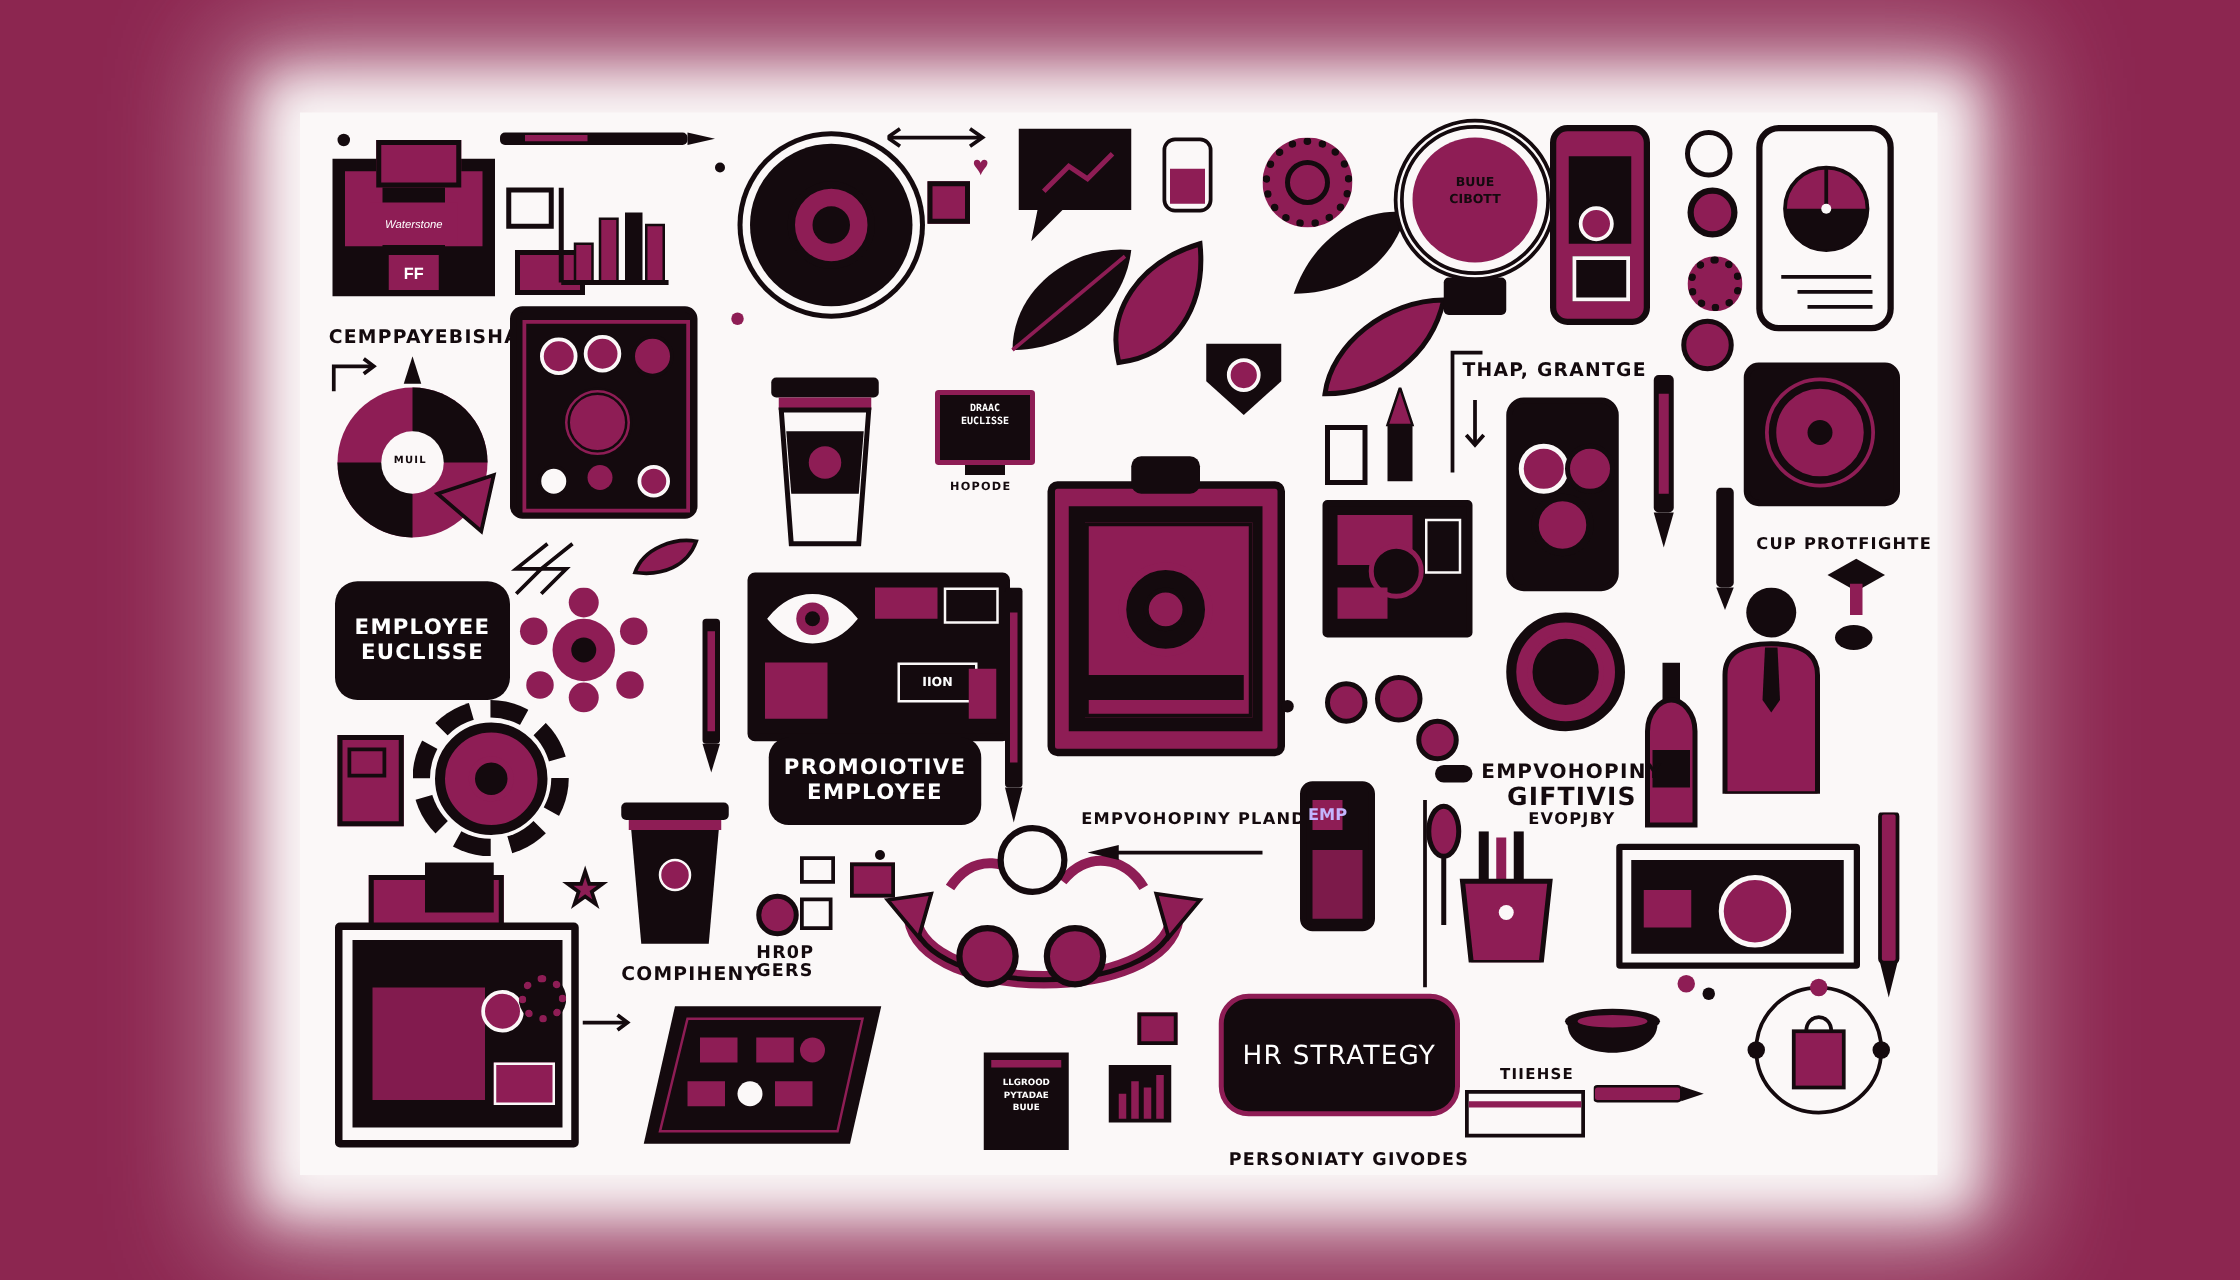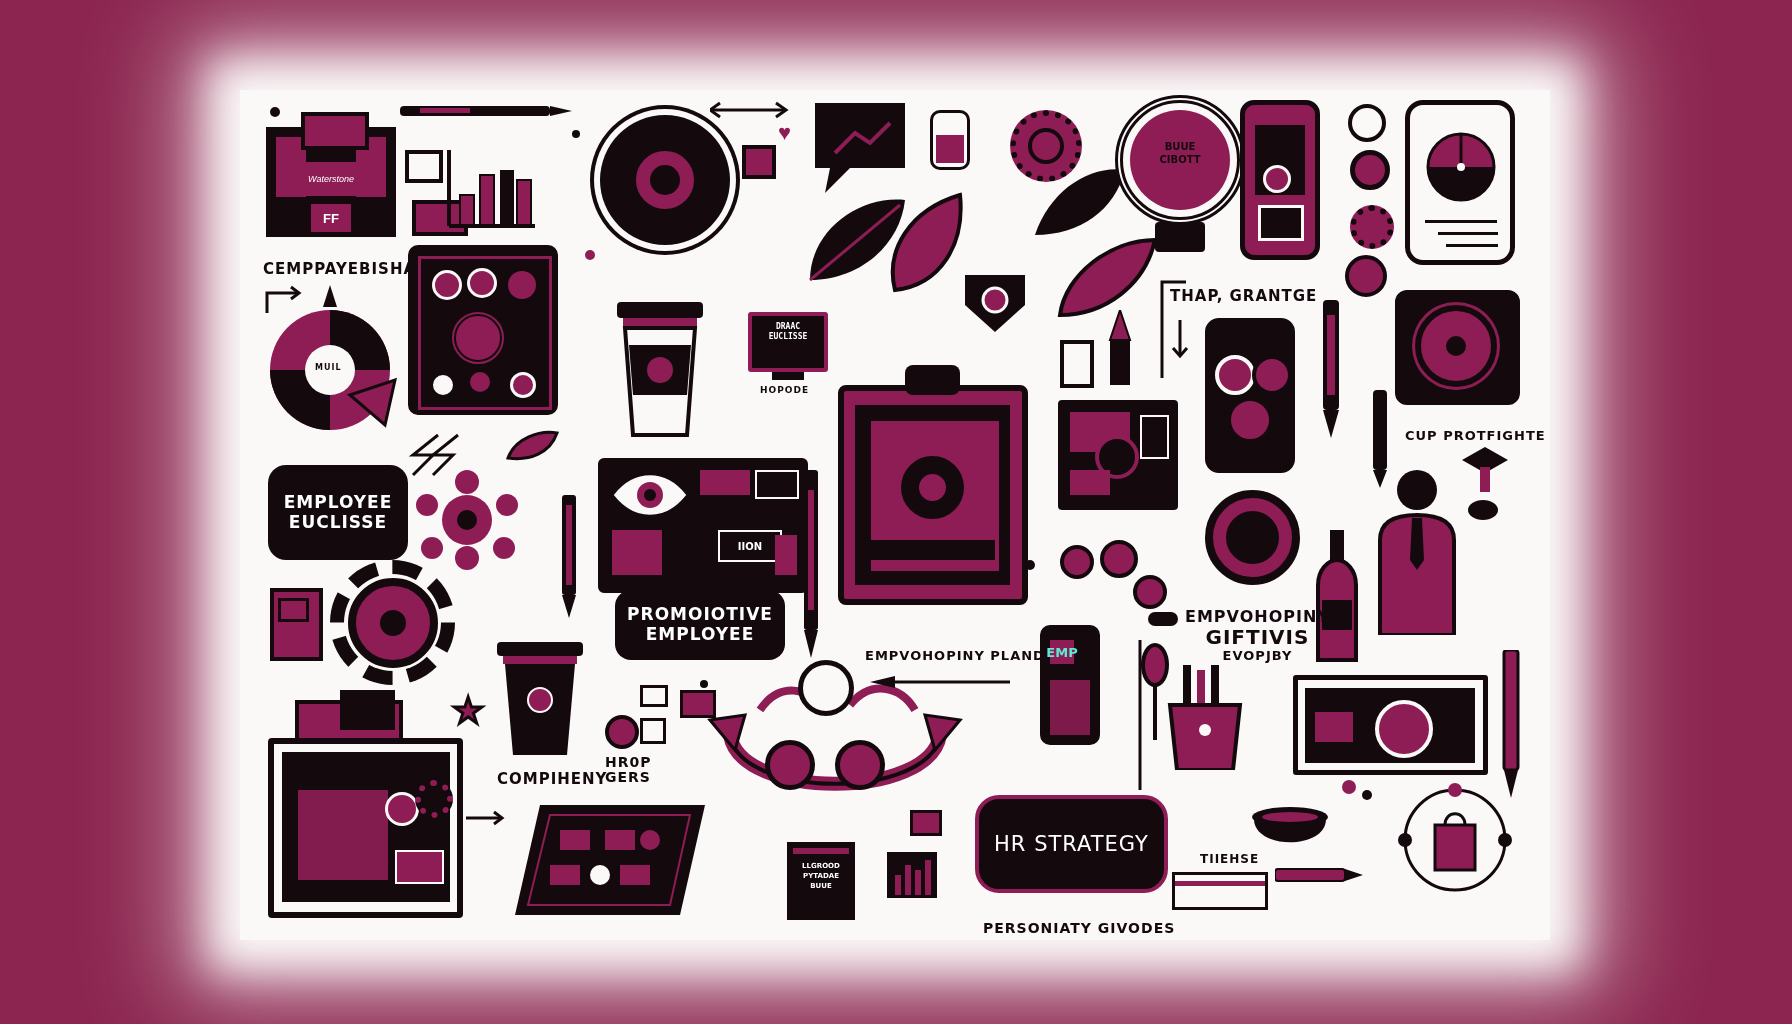--- a/index.html
+++ b/index.html
@@ -378,21 +378,21 @@
   </svg>
 
 <div class="lbl" style="left:1185px;top:608px;text-align:center;line-height:1.15;">
   <div style="font-size:16px;">EMPVOHOPINY</div>
   <div style="font-size:20px;">GIFTIVIS</div>
   <div style="font-size:13px;">EVOPJBY</div>
 </div>
 <div class="el blk" style="left:1148px;top:612px;width:30px;height:14px;border-radius:8px;"></div>
 
 <div class="card" style="left:1040px;top:625px;width:60px;height:120px;border-radius:10px;background:#140a0e;"></div>
-<div class="el mag" style="left:1050px;top:640px;width:24px;height:24px;color:#5eead4;font-family:'DejaVu Sans',sans-serif;font-weight:bold;font-size:13px;display:flex;align-items:center;justify-content:center;">EMP</div>
+<div class="el mag" style="left:1050px;top:640px;width:24px;height:24px;color:#c4b5fd;font-family:'DejaVu Sans',sans-serif;font-weight:bold;font-size:13px;display:flex;align-items:center;justify-content:center;">EMP</div>
 <div class="el mag" style="left:1050px;top:680px;width:40px;height:55px;opacity:0.85;"></div>
 
 <svg style="left:1140px;top:640px;" width="30" height="100">
     <ellipse cx="15" cy="25" rx="12" ry="20" fill="#8e1d55" stroke="#140a0e" stroke-width="4"></ellipse>
     <line x1="15" y1="45" x2="15" y2="100" stroke="#140a0e" stroke-width="4"></line>
   </svg>
 
 <svg style="left:1165px;top:665px;" width="80" height="105">
     <rect x="18" y="0" width="8" height="45" fill="#140a0e"></rect>
     <rect x="32" y="5" width="8" height="40" fill="#8e1d55"></rect>

